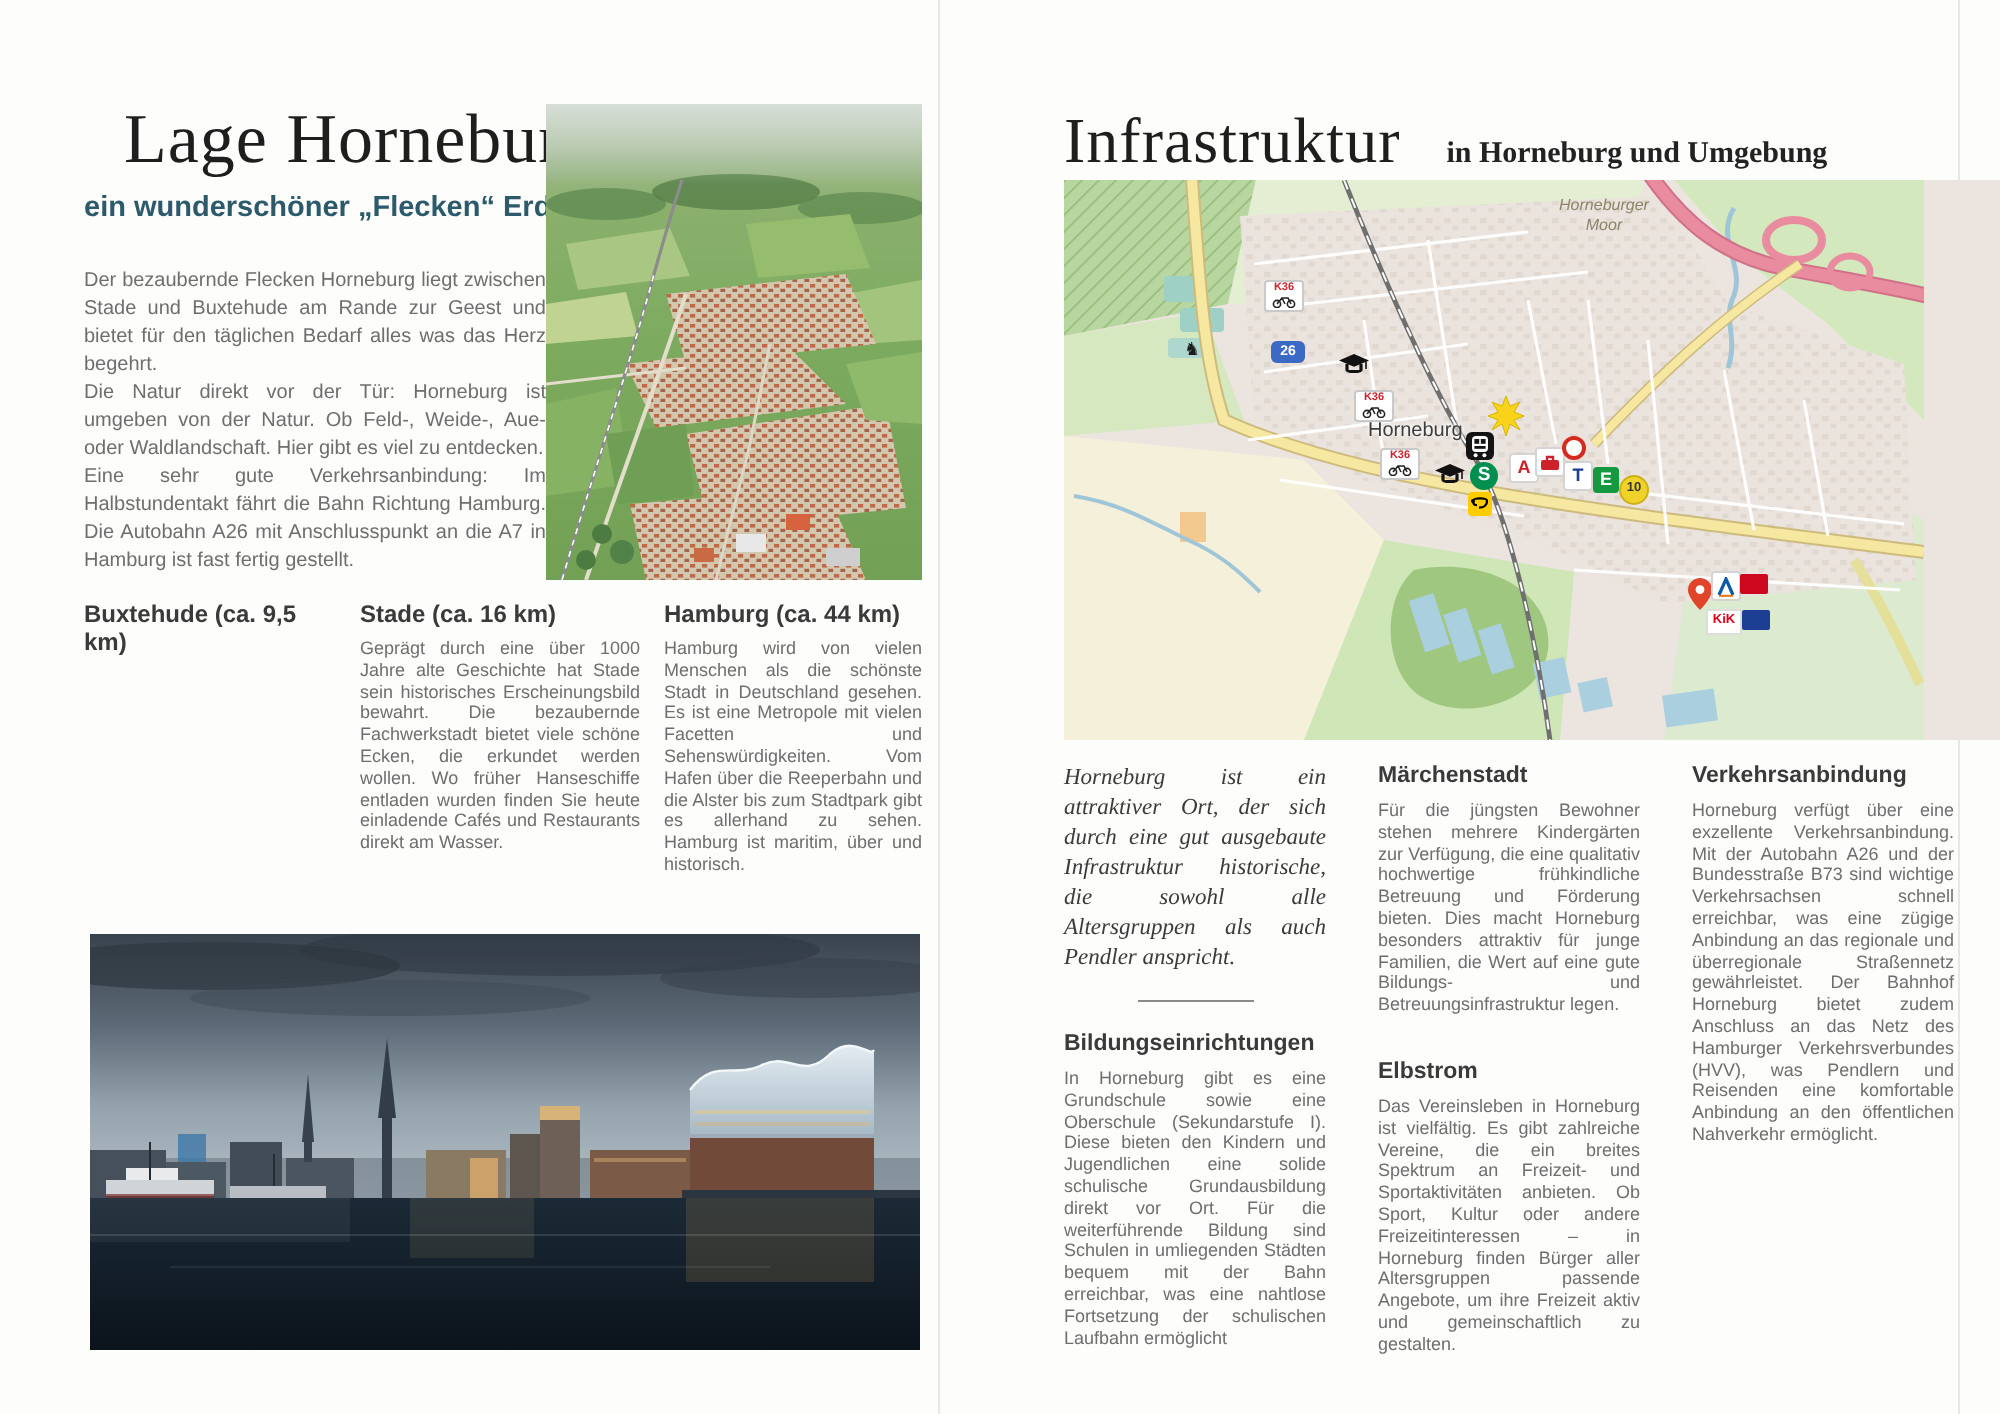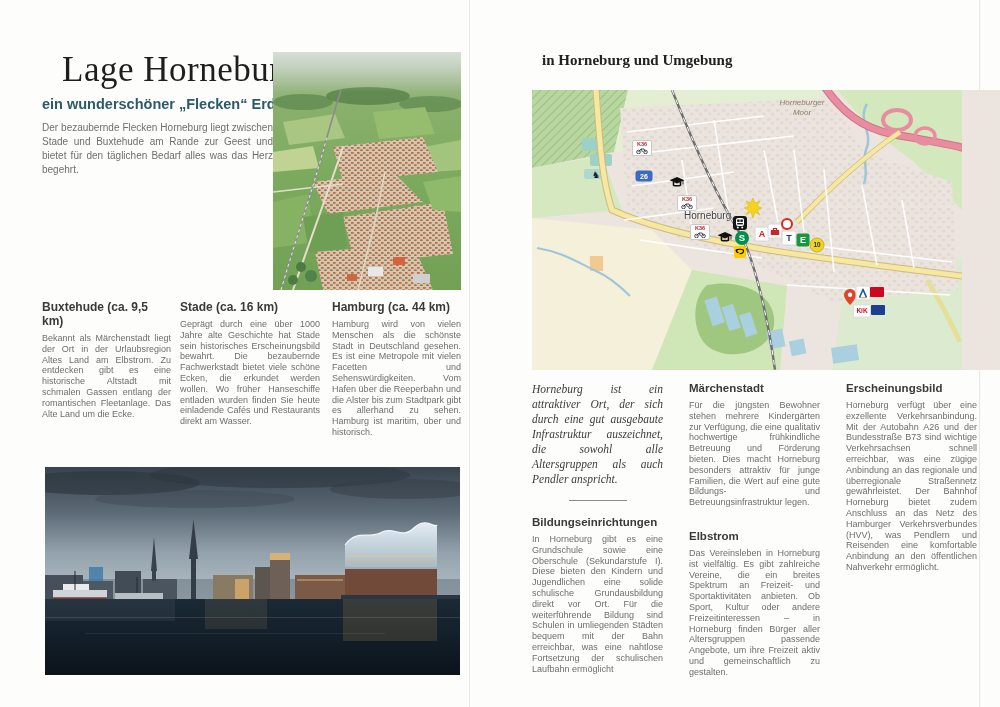--- a/index.html
+++ b/index.html
@@ -4,36 +4,36 @@
 <style>
   html,body{margin:0;padding:0;background:#ffffff;}
   .canvas{position:relative;width:1000px;height:707px;background:#fdfdfc;overflow:hidden;
           font-family:"Liberation Sans",sans-serif;}
   .page-edge{position:absolute;top:0;width:1px;height:707px;background:#e7e7e5;}
   
   .serif{font-family:"Liberation Serif",serif;}
   h1,h2,h3,p{margin:0;padding:0;font-weight:normal;}
   .left-title{position:absolute;left:42px;top:50px;font-size:35px;color:#1e1e1e;letter-spacing:.5px;margin-left:20px;}
   .left-subtitle{position:absolute;left:42px;top:96px;font-size:14.5px;font-weight:bold;color:#2c5a6b;}
-  .intro{position:absolute;left:42px;top:121px;width:231px;}
+  .intro{position:absolute;left:42px;top:134px;width:231px;}
   .intro p{font-size:10px;line-height:14px;color:#6e6e6e;text-align:justify;hyphens:auto;}
   .cols-left{position:absolute;left:0;top:300px;}
   .lcol{position:absolute;top:0;}
   .lcol-1{left:42px;width:129px;}
   .lcol-2{left:180px;width:140px;}
   .lcol-3{left:332px;width:129px;}
   .col-heading{font-size:12px;font-weight:bold;color:#3a3a3a;margin-bottom:5px;}
   .small-body{font-size:9px;line-height:10.8px;color:#6e6e6e;text-align:justify;hyphens:auto;}
   
   .aerial-photo{position:absolute;left:273px;top:52px;width:188px;height:238px;overflow:hidden;}
   .hamburg-photo{position:absolute;left:45px;top:467px;width:415px;height:208px;overflow:hidden;}
   
   .right-title-row{position:absolute;left:532px;top:52px;display:flex;align-items:baseline;}
   .right-title{font-size:32px;color:#1e1e1e;letter-spacing:.5px;}
-  .right-title-suffix{font-size:15px;font-weight:bold;color:#222;margin-left:10px;}
+  .right-title-suffix{font-size:15px;font-weight:bold;color:#222;margin-left:23px;}
   .map{position:absolute;left:532px;top:90px;width:512px;height:280px;background:#ece5df;overflow:hidden;}
   .map svg.base{position:absolute;left:0;top:0;}
   .map-label-moor{position:absolute;left:225px;top:8px;width:90px;text-align:center;
       font-size:8px;color:#8a8468;font-style:italic;line-height:10px;}
   .map-label-town{position:absolute;left:152px;top:120px;font-size:10px;color:#3d3d3d;
       text-shadow:0 0 2px #fff,0 0 2px #fff;}
   .map-credit{position:absolute;right:1px;bottom:4px;writing-mode:vertical-rl;transform:rotate(180deg);
       font-size:7px;color:#4a4a4a;letter-spacing:.4px;}
   .mi{position:absolute;transform:translate(-50%,-50%);display:flex;align-items:center;
       justify-content:center;line-height:1;}
@@ -77,20 +77,22 @@
 
 <div class="canvas">
   <div class="page-edge" style="left:469px;"></div>
   <div class="page-edge" style="left:979px;"></div>
 
   <h1 class="serif left-title">Lage Horneburg</h1>
   <h2 class="left-subtitle">ein wunderschöner „Flecken“ Erde</h2>
 
   <div class="intro">
     <p>Der bezaubernde Flecken Horneburg liegt zwischen Stade und Buxtehude am Rande zur Geest und bietet für den täglichen Bedarf alles was das Herz begehrt.</p>
+    <p>Die Natur direkt vor der Tür: Horneburg ist umgeben von der Natur. Ob Feld-, Weide-, Aue- oder Waldlandschaft. Hier gibt es viel zu entdecken.</p>
+    <p>Eine sehr gute Verkehrsanbindung: Im Halbstundentakt fährt die Bahn Richtung Hamburg. Die Autobahn A26 mit Anschlusspunkt an die A7 in Hamburg ist fast fertig gestellt.</p>
   </div>
 
   <div class="aerial-photo">
     <svg width="188" height="238" viewBox="0 0 188 238">
       <defs>
         <linearGradient id="aer" x1="0" y1="0" x2="0" y2="1">
           <stop offset="0" stop-color="#b3c1b0"></stop>
             <stop offset=".22" stop-color="#8ab06c"></stop>
           <stop offset=".5" stop-color="#7cab5f"></stop>
             <stop offset="1" stop-color="#72a156"></stop>
@@ -132,21 +134,20 @@
       <circle cx="28" cy="215" r="5" fill="#4c7c42"></circle>
         <circle cx="38" cy="224" r="6" fill="#51824a"></circle>
       <circle cx="20" cy="228" r="5" fill="#4c7c42"></circle>
       <rect width="188" height="40" fill="url(#hz)"></rect>
     </svg>
   </div>
 
   <div class="cols-left">
     <div class="lcol lcol-1">
       <h3 class="col-heading">Buxtehude (ca. 9,5 km)</h3>
-      <p class="small-body">Bekannt als Märchenstadt liegt der Ort in der Urlaubsregion Altes Land am Elbstrom. Zu entdecken gibt es eine historische Altstadt mit schmalen Gassen entlang der romantischen Fleetanlage. Das Alte Land um die Ecke.</p>
     </div>
     <div class="lcol lcol-2">
       <h3 class="col-heading">Stade (ca. 16 km)</h3>
       <p class="small-body">Geprägt durch eine über 1000 Jahre alte Geschichte hat Stade sein historisches Erscheinungsbild bewahrt. Die bezaubernde Fachwerkstadt bietet viele schöne Ecken, die erkundet werden wollen. Wo früher Hanseschiffe entladen wurden finden Sie heute einladende Cafés und Restaurants direkt am Wasser.</p>
     </div>
     <div class="lcol lcol-3">
       <h3 class="col-heading">Hamburg (ca. 44 km)</h3>
       <p class="small-body">Hamburg wird von vielen Menschen als die schönste Stadt in Deutschland gesehen. Es ist eine Metropole mit vielen Facetten und Sehenswürdigkeiten. Vom Hafen über die Reeperbahn und die Alster bis zum Stadtpark gibt es allerhand zu sehen. Hamburg ist maritim, über und historisch.</p>
     </div>
   </div>
@@ -207,20 +208,21 @@
       <rect x="8" y="123" width="54" height="8" fill="#cfd4d8"></rect>
       <rect x="18" y="117" width="26" height="6" fill="#e8eaec"></rect>
       <rect x="70" y="126" width="48" height="6" fill="#b8bec4"></rect>
       <rect x="8" y="130" width="54" height="2" fill="#7a2e2e" opacity=".7"></rect>
       <line x1="30" y1="104" x2="30" y2="123" stroke="#222c34" stroke-width="1"></line>
       <line x1="92" y1="110" x2="92" y2="126" stroke="#222c34" stroke-width="1"></line>
     </svg>
   </div>
 
   <div class="right-title-row">
+    <h1 class="serif right-title">Infrastruktur</h1>
     <span class="serif right-title-suffix">in Horneburg und Umgebung</span>
   </div>
 
   <div class="map">
     <svg class="base" width="430" height="280" viewBox="0 0 430 280">
       <defs>
         <pattern id="hatch" width="6" height="6" patternUnits="userSpaceOnUse" patternTransform="rotate(45)">
           <rect width="6" height="6" fill="#b8d7a0"></rect>
           <line x1="0" y1="0" x2="0" y2="6" stroke="#93bb78" stroke-width="1.6"></line>
         </pattern>
@@ -398,21 +400,21 @@
     <div class="mi badge-kik" style="left:330px;top:221px;">
         <span>KiK</span>
       </div>
     <div class="mi badge-blue" style="left:346px;top:220px;"></div>
     <div class="mi horse" style="left:64px;top:85px;">
         <span>♞</span>
       </div>
   </div>
 
   <div class="rcol rcol-1">
-    <p class="italic-text">Horneburg ist ein attraktiver Ort, der sich durch eine gut ausgebaute Infrastruktur auszeichnet, die sowohl alle Altersgruppen als auch Pendler anspricht.</p>
+    <p class="italic-text">Horneburg ist ein attraktiver Ort, der sich durch eine gut ausgebaute Infrastruktur historische, die sowohl alle Altersgruppen als auch Pendler anspricht.</p>
     <div class="divider"></div>
     <div class="sect">
       <h3 class="section-heading">Bildungseinrichtungen</h3>
       <p class="small-body">In Horneburg gibt es eine Grundschule sowie eine Oberschule (Sekundarstufe I). Diese bieten den Kindern und Jugendlichen eine solide schulische Grundausbildung direkt vor Ort. Für die weiterführende Bildung sind Schulen in umliegenden Städten bequem mit der Bahn erreichbar, was eine nahtlose Fortsetzung der schulischen Laufbahn ermöglicht</p>
     </div>
   </div>
 
   <div class="rcol rcol-2">
     <div class="sect">
       <h3 class="section-heading">Märchenstadt</h3>
@@ -420,18 +422,18 @@
     </div>
     <div class="gap22"></div>
     <div class="sect">
       <h3 class="section-heading">Elbstrom</h3>
       <p class="small-body">Das Vereinsleben in Horneburg ist vielfältig. Es gibt zahlreiche Vereine, die ein breites Spektrum an Freizeit- und Sportaktivitäten anbieten. Ob Sport, Kultur oder andere Freizeitinteressen – in Horneburg finden Bürger aller Altersgruppen passende Angebote, um ihre Freizeit aktiv und gemeinschaftlich zu gestalten.</p>
     </div>
   </div>
 
   <div class="rcol rcol-3">
     <div class="sect">
-      <h3 class="section-heading">Erscheinungsbild</h3>
+      <h3 class="section-heading">Verkehrsanbindung</h3>
       <p class="small-body">Horneburg verfügt über eine exzellente Verkehrsanbindung. Mit der Autobahn A26 und der Bundesstraße B73 sind wichtige Verkehrsachsen schnell erreichbar, was eine zügige Anbindung an das regionale und überregionale Straßennetz gewährleistet. Der Bahnhof Horneburg bietet zudem Anschluss an das Netz des Hamburger Verkehrsverbundes (HVV), was Pendlern und Reisenden eine komfortable Anbindung an den öffentlichen Nahverkehr ermöglicht.</p>
     </div>
     <div class="gap10"></div>
   </div>
 </div>
 
 </body></html>

